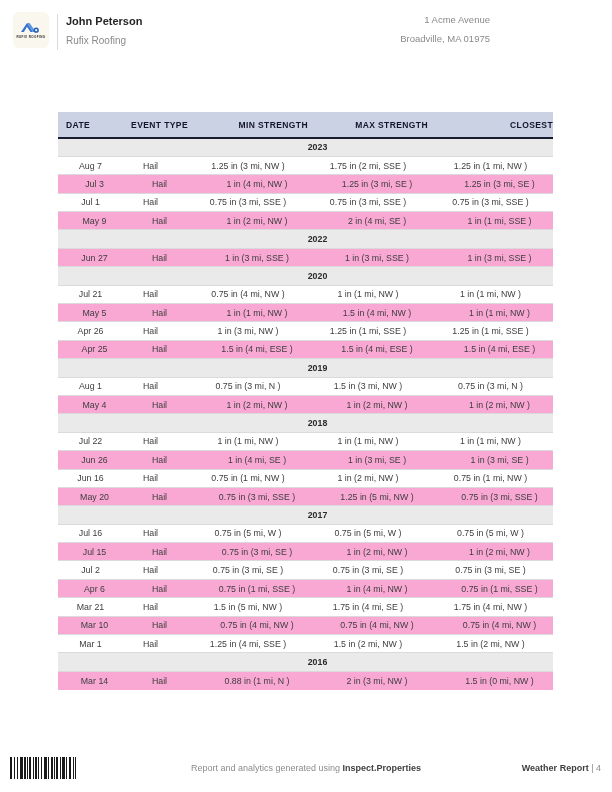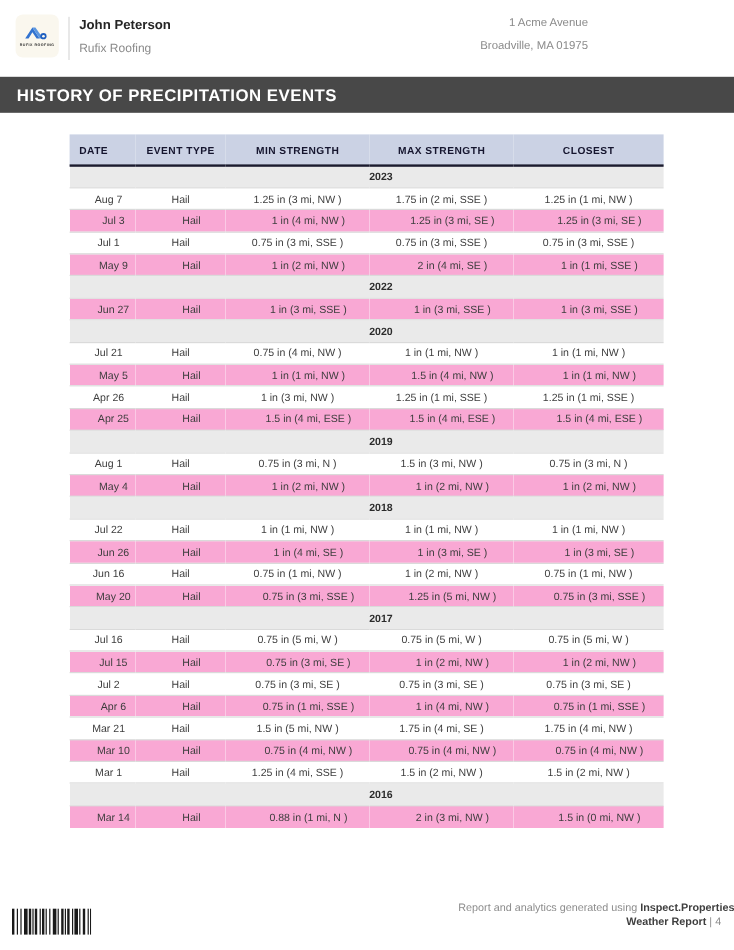--- a/index.html
+++ b/index.html
@@ -52,21 +52,21 @@
   table.events col.c-max  { width: 120px; }
   table.events col.c-close{ width: 125px; }
 
   table.events th {
     background: #cbd2e4;
     height: 26px;
     font-size: 8.5px;
     font-weight: bold;
     color: #15152e;
     letter-spacing: 0.4px;
-    text-align: center;
+    text-align: right;
     border-bottom: 2px solid #1b1b2e;
   }
   table.events th:first-child { text-align: left; padding-left: 8px; }
 
   table.events td {
     height: 18.4px;
     font-size: 8.8px;
     color: #3d3d3d;
     text-align: center;
     border-top: 1px solid #dadada;
@@ -82,22 +82,22 @@
     font-size: 8.8px;
     text-align: center;
     padding-left: 24px;
   }
   table.events tr:first-child td { border-top: none; }
 
   
   .footer { position: absolute; left: 0; top: 750px; width: 612px; height: 42px; background: #ffffff; }
   .barcode { position: absolute; left: 10px; top: 7px; }
   .footer-note {
-    position: absolute; left: 0; top: 1px; width: 612px;
-    text-align: right; font-size: 9px; color: #8c8c8c;
+    position: absolute; left: 0; top: 13px; width: 612px;
+    text-align: center; font-size: 9px; color: #8c8c8c;
   }
   .footer-note .brand { font-weight: bold; color: #3f3f3f; }
   .footer-page {
     position: absolute; right: 11px; top: 13px;
     font-size: 9px; color: #8c8c8c; text-align: right;
   }
   .footer-page .report-label { font-weight: bold; color: #3f3f3f; }
 </style>
 </head>
 <body>
@@ -118,23 +118,20 @@
     <div class="contact-block">
       <div class="contact-name">John Peterson</div>
       <div class="contact-company">Rufix Roofing</div>
     </div>
     <div class="address-block">
       <div class="address-line">1 Acme Avenue</div>
       <div class="address-line">Broadville,  MA 01975</div>
     </div>
   </div>
 
-  <div class="title-bar">
-    <div class="title-bar-text">HISTORY OF PRECIPITATION EVENTS</div>
-  </div>
 
   <div class="table-wrap">
     <table class="events">
       <colgroup>
         <col class="c-date">
           <col class="c-type">
           <col class="c-min">
           <col class="c-max">
           <col class="c-close">
       </colgroup>

